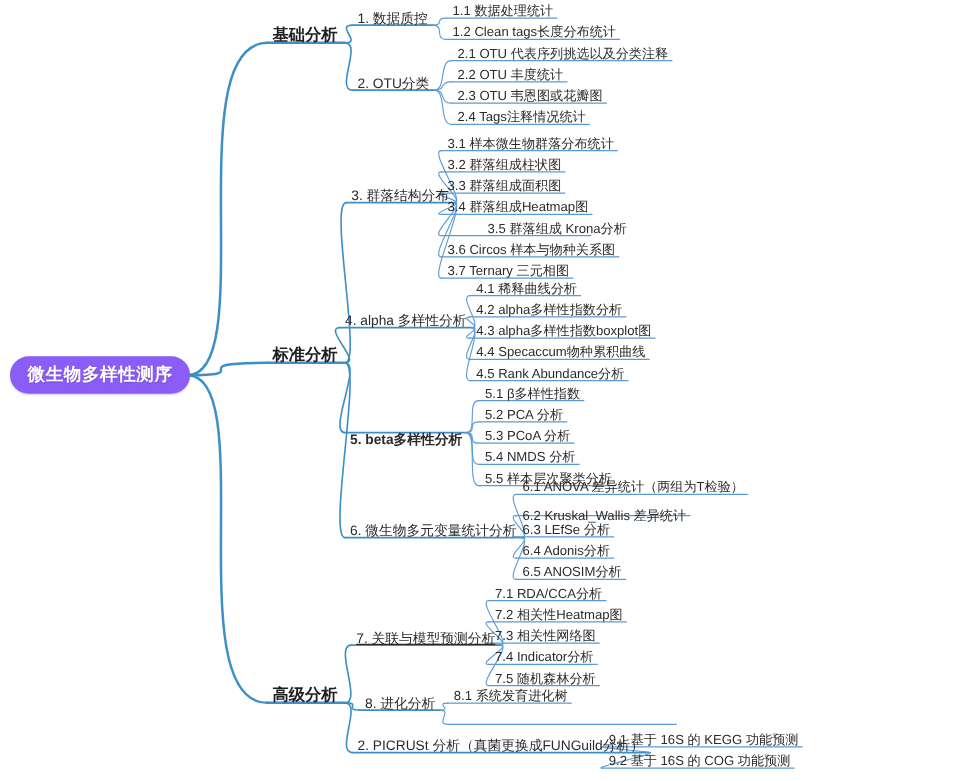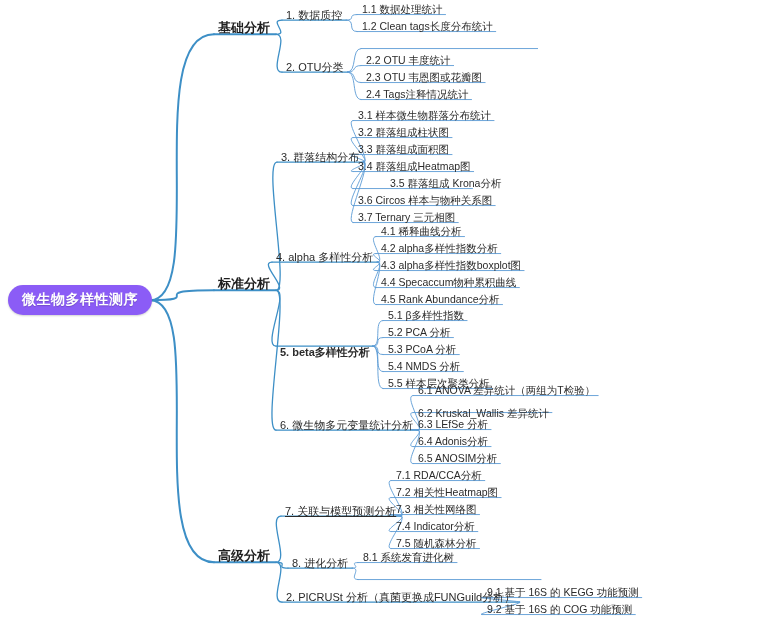--- a/index.html
+++ b/index.html
@@ -174,20 +174,21 @@
   <div class="node lvl2" style="left:280px; top:346px;font-weight:bold;">5. beta多样性分析</div>
   <div class="node lvl2" style="left:280px; top:419px;">6. 微生物多元变量统计分析</div>
 
   <div class="node lvl2" style="left:285px; top:505px;text-decoration:underline;">7. 关联与模型预测分析</div>
   <div class="node lvl2" style="left:292px; top:557px;">8. 进化分析</div>
   <div class="node lvl2" style="left:286px; top:591px;">2. PICRUSt 分析（真菌更换成FUNGuild分析）</div>
 
   <div class="node lvl3" style="left:362px; top:4px;">1.1 数据处理统计</div>
   <div class="node lvl3" style="left:362px; top:21px;">1.2 Clean tags长度分布统计</div>
 
+  <div class="node lvl3" style="left:366px; top:38px;">2.1 OTU 代表序列挑选以及分类注释</div>
   <div class="node lvl3" style="left:366px; top:55px;">2.2 OTU 丰度统计</div>
   <div class="node lvl3" style="left:366px; top:72px;">2.3 OTU 韦恩图或花瓣图</div>
   <div class="node lvl3" style="left:366px; top:89px;">2.4 Tags注释情况统计</div>
 
   <div class="node lvl3" style="left:358px; top:110px;">3.1 样本微生物群落分布统计</div>
   <div class="node lvl3" style="left:358px; top:127px;">3.2 群落组成柱状图</div>
   <div class="node lvl3" style="left:358px; top:144px;">3.3 群落组成面积图</div>
   <div class="node lvl3" style="left:358px; top:161px;">3.4 群落组成Heatmap图</div>
   <div class="node lvl3" style="left:358px; top:178px;margin-left:32px;">3.5 群落组成 Krona分析</div>
   <div class="node lvl3" style="left:358px; top:195px;">3.6 Circos 样本与物种关系图</div>

